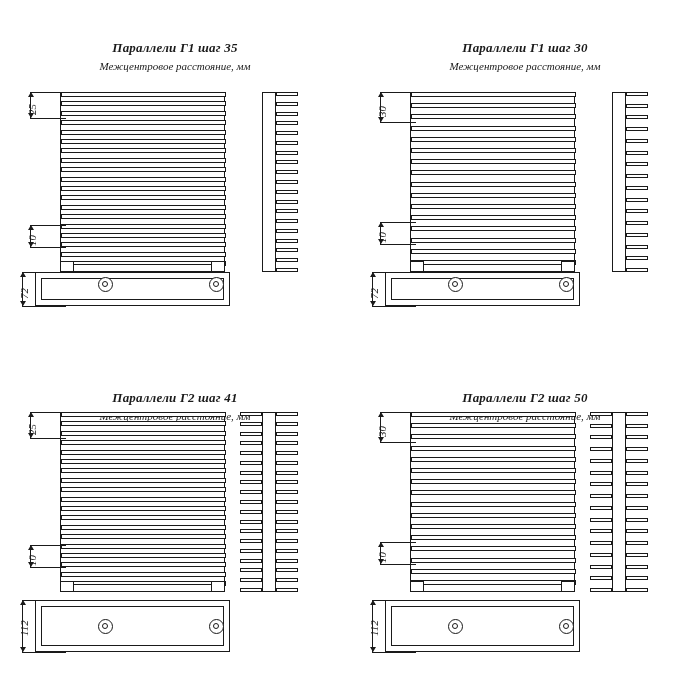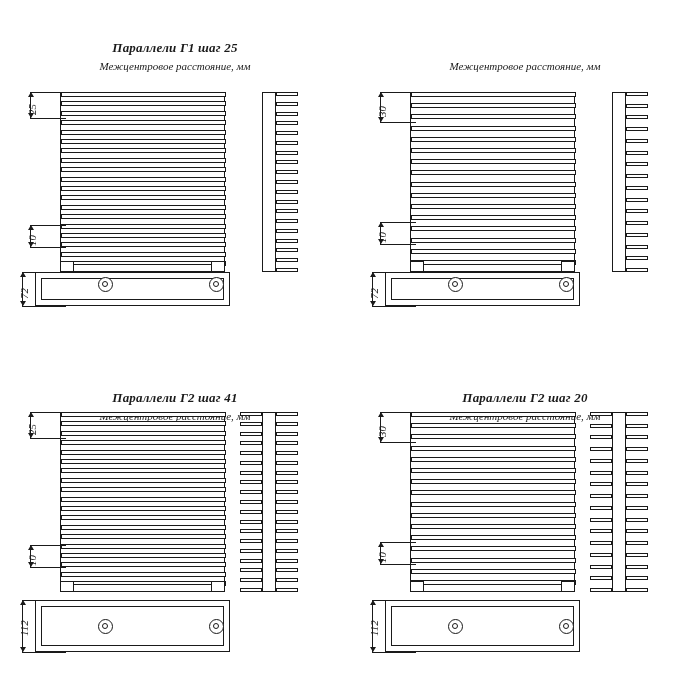--- a/index.html
+++ b/index.html
@@ -141,21 +141,21 @@
     border-right: 3px solid transparent;
   }
   .arrow-up { border-bottom: 5px solid #1a1a1a; }
   .arrow-down { border-top: 5px solid #1a1a1a; }
 </style>
 </head>
 <body>
 
 <div id="sheet">
     <div class="panel" style="left: 0px; top: 0px;">
-      <div class="panel-title">Параллели Г1 шаг 25</div>
+      <div class="panel-title">Параллели Г1 шаг 35</div>
       <div class="panel-sub">Межцентровое расстояние, мм</div>
       <div class="front" style="left: 60px; top: 92px; width: 165px; height: 180px;">
         <div class="tube" style="top: 0px; width: 165px; height: 5px;"></div>
         <div class="tube" style="top: 9px; width: 165px; height: 5px;"></div>
         <div class="tube" style="top: 19px; width: 165px; height: 5px;"></div>
         <div class="tube" style="top: 28px; width: 165px; height: 5px;"></div>
         <div class="tube" style="top: 38px; width: 165px; height: 5px;"></div>
         <div class="tube" style="top: 47px; width: 165px; height: 5px;"></div>
         <div class="tube" style="top: 56px; width: 165px; height: 5px;"></div>
         <div class="tube" style="top: 66px; width: 165px; height: 5px;"></div>
@@ -211,20 +211,21 @@
       <div class="ext" style="left: 30px; top: 247px; width: 36px;"></div>
       <div class="dim-label" style="left: 26px; top: 246px;">10</div>
       <div class="dim-line vline" style="left: 22px; top: 272px; height: 34px;"></div>
       <div class="arrow arrow-up" style="left: 20px; top: 272px;"></div>
       <div class="arrow arrow-down" style="left: 20px; top: 301px;"></div>
       <div class="ext" style="left: 22px; top: 272px; width: 44px;"></div>
       <div class="ext" style="left: 22px; top: 306px; width: 44px;"></div>
       <div class="dim-label" style="left: 18px; top: 299px;">72</div>
     </div>
     <div class="panel" style="left: 350px; top: 0px;">
+      <div class="panel-title">Параллели Г1 шаг 30</div>
       <div class="panel-sub">Межцентровое расстояние, мм</div>
       <div class="front" style="left: 60px; top: 92px; width: 165px; height: 180px;">
         <div class="tube" style="top: 0px; width: 165px; height: 5px;"></div>
         <div class="tube" style="top: 11px; width: 165px; height: 5px;"></div>
         <div class="tube" style="top: 22px; width: 165px; height: 5px;"></div>
         <div class="tube" style="top: 34px; width: 165px; height: 5px;"></div>
         <div class="tube" style="top: 45px; width: 165px; height: 5px;"></div>
         <div class="tube" style="top: 56px; width: 165px; height: 5px;"></div>
         <div class="tube" style="top: 67px; width: 165px; height: 5px;"></div>
         <div class="tube" style="top: 78px; width: 165px; height: 5px;"></div>
@@ -363,21 +364,21 @@
       <div class="ext" style="left: 30px; top: 217px; width: 36px;"></div>
       <div class="dim-label" style="left: 26px; top: 216px;">10</div>
       <div class="dim-line vline" style="left: 22px; top: 250px; height: 52px;"></div>
       <div class="arrow arrow-up" style="left: 20px; top: 250px;"></div>
       <div class="arrow arrow-down" style="left: 20px; top: 297px;"></div>
       <div class="ext" style="left: 22px; top: 250px; width: 44px;"></div>
       <div class="ext" style="left: 22px; top: 302px; width: 44px;"></div>
       <div class="dim-label" style="left: 18px; top: 286px;">112</div>
     </div>
     <div class="panel" style="left: 350px; top: 350px;">
-      <div class="panel-title">Параллели Г2 шаг 20</div>
+      <div class="panel-title">Параллели Г2 шаг 50</div>
       <div class="panel-sub">Межцентровое расстояние, мм</div>
       <div class="front" style="left: 60px; top: 62px; width: 165px; height: 180px;">
         <div class="tube" style="top: 0px; width: 165px; height: 5px;"></div>
         <div class="tube" style="top: 11px; width: 165px; height: 5px;"></div>
         <div class="tube" style="top: 22px; width: 165px; height: 5px;"></div>
         <div class="tube" style="top: 34px; width: 165px; height: 5px;"></div>
         <div class="tube" style="top: 45px; width: 165px; height: 5px;"></div>
         <div class="tube" style="top: 56px; width: 165px; height: 5px;"></div>
         <div class="tube" style="top: 67px; width: 165px; height: 5px;"></div>
         <div class="tube" style="top: 78px; width: 165px; height: 5px;"></div>

